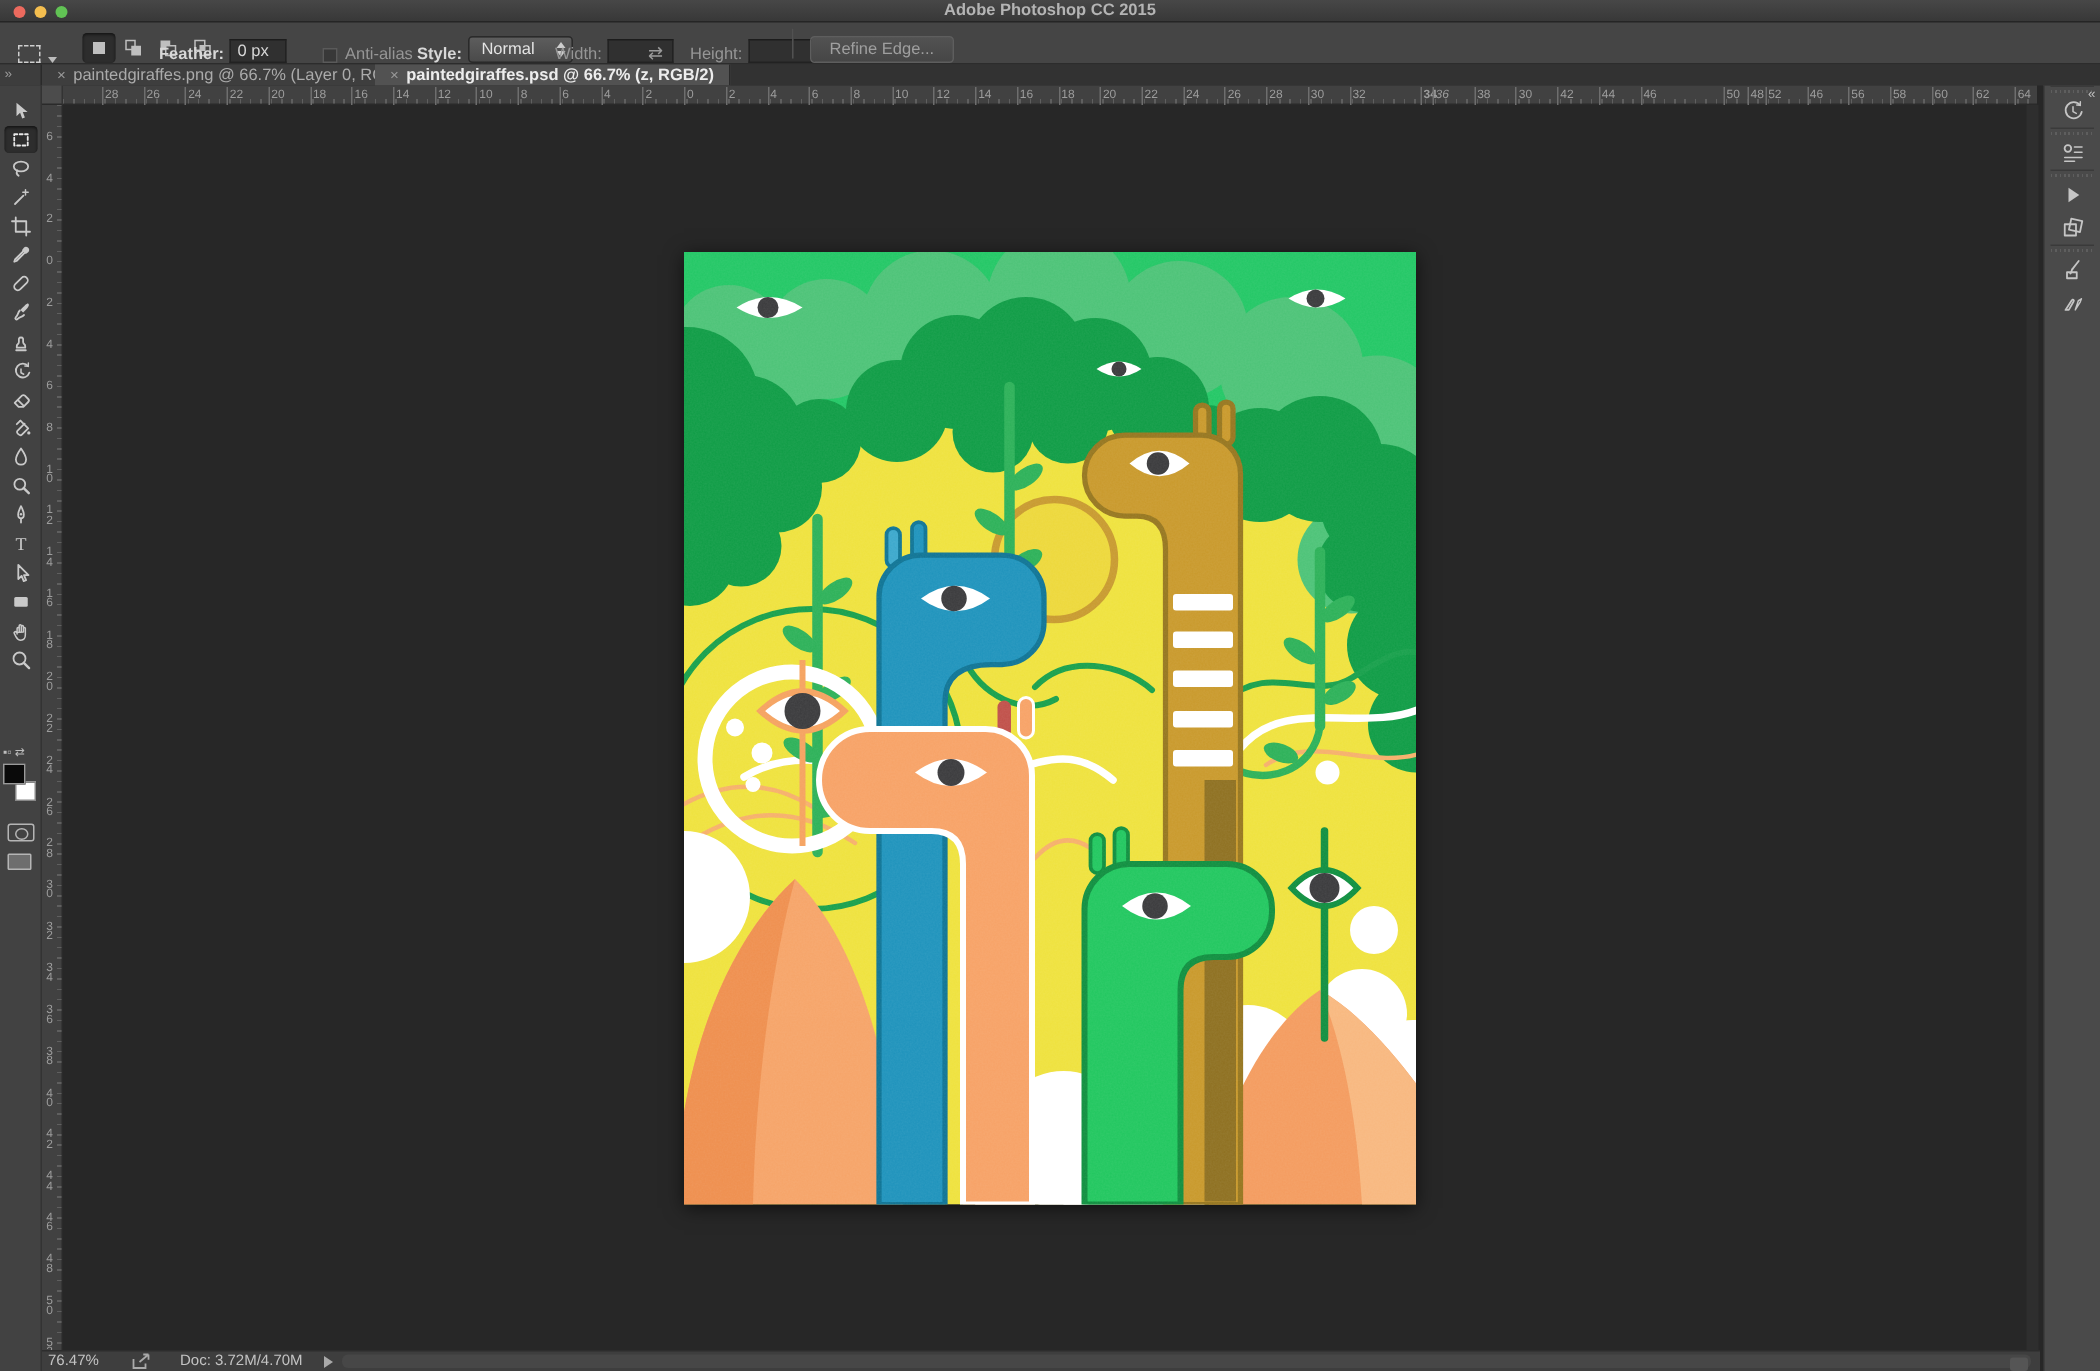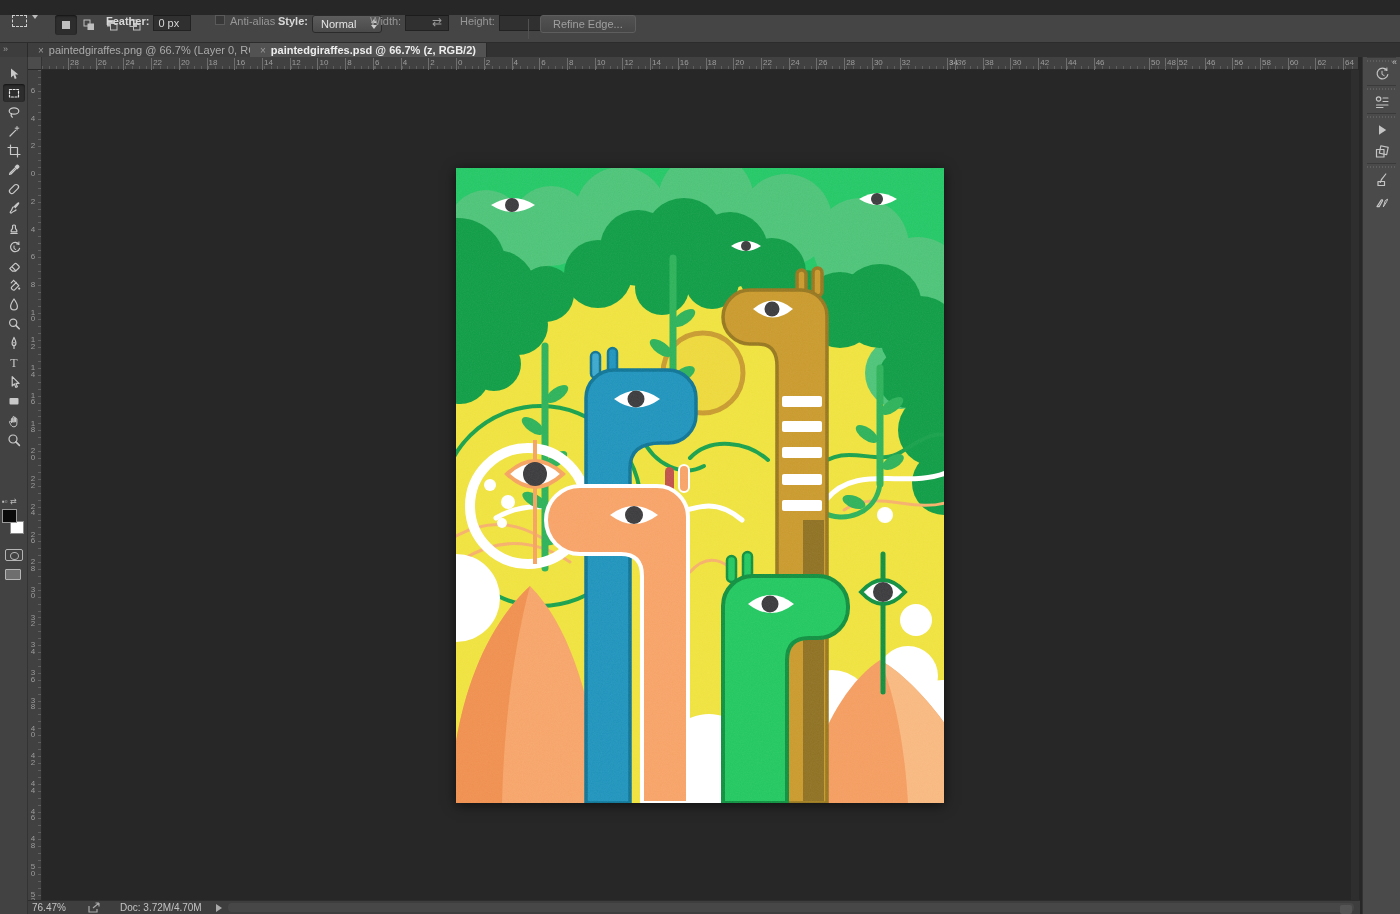--- a/index.html
+++ b/index.html
@@ -15,21 +15,21 @@
   .tl{position:absolute;top:4px;width:8px;height:8px;border-radius:50%;}
   #tl-close{left:9px;background:#ec6a5e;}
   #tl-min{left:23px;background:#f4be4f;}
   #tl-zoom{left:37px;background:#61c354;}
   #win-title{position:absolute;left:0;right:0;top:1px;text-align:center;
     font-size:11px;font-weight:bold;color:#b4b4b4;}
 
   
   #optionsbar{left:0;top:15px;width:1400px;height:28px;background:#454545;
     border-bottom:1px solid #2c2c2c;color:#cfcfcf;font-size:11px;}
-  #optionsbar .row{position:absolute;top:0;height:27px;display:flex;align-items:flex-start;}
+  #optionsbar .row{position:absolute;top:0;height:27px;display:flex;align-items:flex-end;}
   .opt-label{color:#d8d8d8;font-weight:bold;margin-right:4px;}
   .opt-label.dim{color:#969696;font-weight:normal;}
   .opt-input{background:#303030;border:1px solid #222;border-top-color:#1c1c1c;
     height:16px;color:#d6d6d6;font-size:11px;padding:0 4px;}
   #toolpreset{left:12px;width:46px;justify-content:flex-start;gap:5px;}
   .dashed-rect{width:15px;height:12px;border:1px dashed #cfcfcf;}
   .caret{width:0;height:0;border-left:3.5px solid transparent;
     border-right:3.5px solid transparent;border-top:4px solid #bdbdbd;}
   .mode-btn{width:22px;height:20px;display:flex;align-items:center;justify-content:center;
     border-radius:3px;margin-right:1px;}
@@ -119,20 +119,26 @@
   #status-arrow{position:absolute;left:188px;top:1px;width:0;height:0;
     border-top:4px solid transparent;border-bottom:4px solid transparent;border-left:6px solid #a9a9a9;margin-top:2px;}
   #status-track{position:absolute;left:200px;top:2px;width:1126px;height:9px;background:#474747;border-radius:4px;}
   #status-endcap{position:absolute;right:2px;top:2px;width:12px;height:9px;background:#555;border-radius:2px;}
 </style>
 </head>
 <body>
 
 <div id="app">
 
+  <div id="titlebar" class="abs">
+    <span id="tl-close" class="tl"></span>
+    <span id="tl-min" class="tl"></span>
+    <span id="tl-zoom" class="tl"></span>
+    <div id="win-title">Adobe Photoshop CC 2015</div>
+  </div>
 
   <div id="optionsbar" class="abs">
     <div id="toolpreset" class="row">
       <span class="dashed-rect"></span>
       <span class="caret"></span>
     </div>
     <div id="modes" class="row">
       <span class="mode-btn active">
         <svg width="14" height="14">
             <rect x="3" y="3" width="8" height="8" fill="#bfbfbf"></rect>

